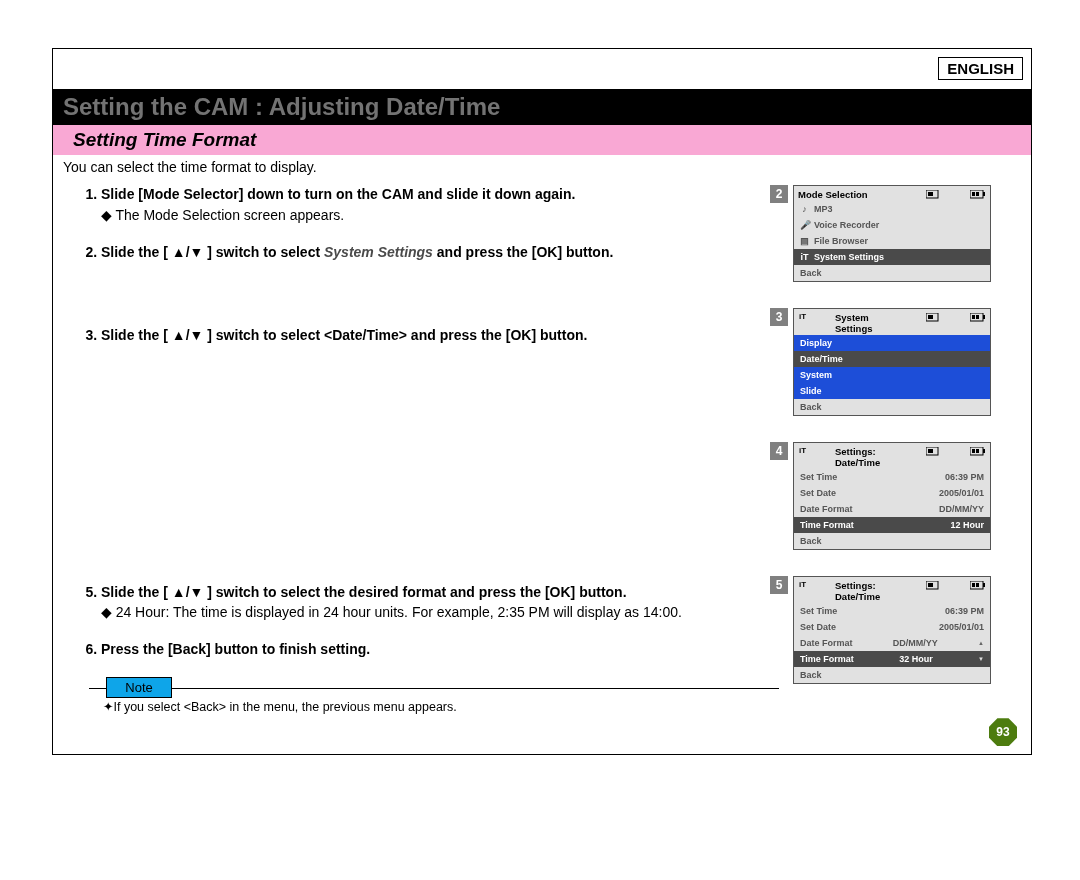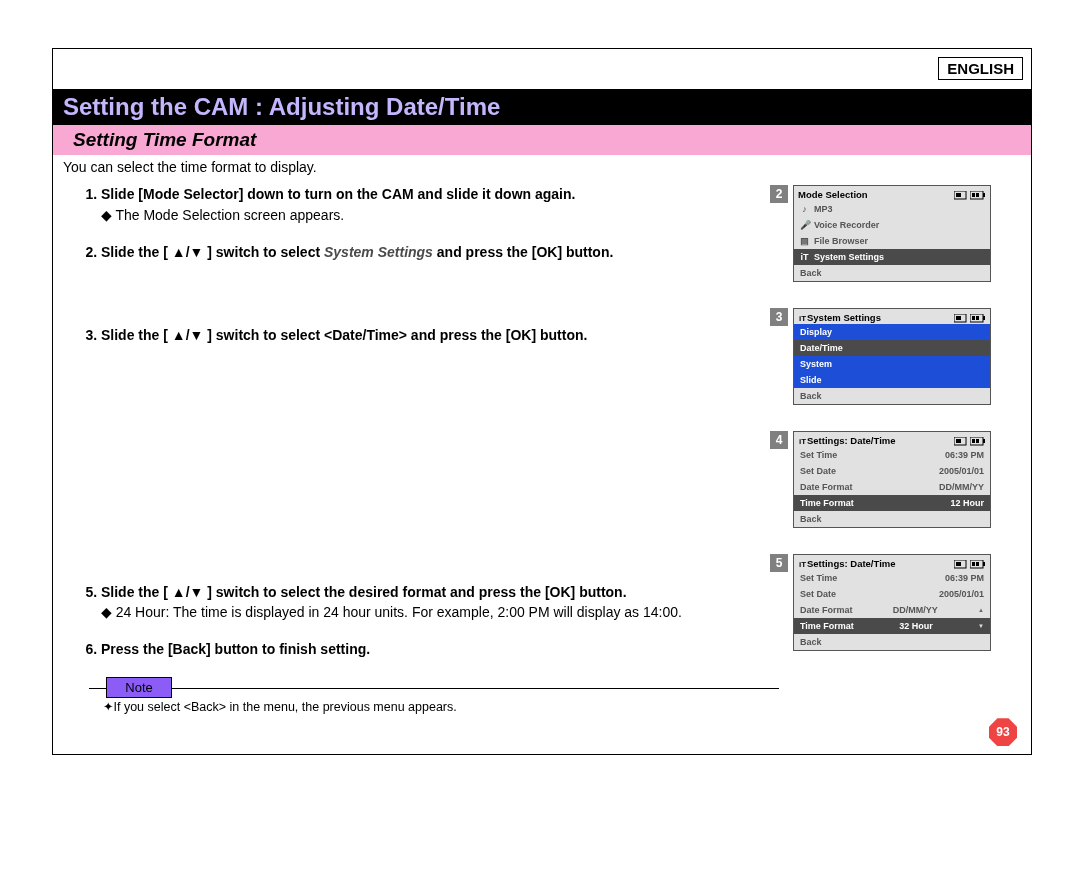--- a/index.html
+++ b/index.html
@@ -25,21 +25,21 @@
     position: absolute;
     right: 8px;
     top: 8px;
     border: 1.5px solid #000;
     font-weight: bold;
     font-size: 15px;
     padding: 2px 8px;
   }
   .title-bar {
     background: #000;
-    color: #c4b5fd;
+    color: #737373;
     font-size: 24px;
     font-weight: bold;
     padding: 4px 10px;
     margin: 40px 0 0 0;
   }
   .sub-bar {
     background: #f9a8d4;
     font-size: 19px;
     font-weight: bold;
     font-style: italic;
@@ -85,21 +85,21 @@
     margin-left: 30px;
     margin-top: 10px;
     text-align: center;
     width: 100px;
   }
   .note-label {
     display: inline-block;
     border: 1px solid #000;
     padding: 2px 18px;
     font-size: 13px;
-    background: #8b5cf6;
+    background: #0ea5e9;
     position: relative;
     z-index: 2;
   }
   .note-line {
     height: 1px;
     background: #000;
     margin-top: -10px;
     margin-left: 30px;
     width: 690px;
   }
@@ -131,23 +131,24 @@
   .screen {
     width: 196px;
     border: 1px solid #555;
     background: #e1e1e1;
     font-size: 9px;
     font-weight: bold;
     color: #333;
   }
   .scr-header {
     display: flex;
-    align-items: flex-end;
+    align-items: flex-start;
     padding: 3px 4px 1px 4px;
     color: #000;
+    gap: 28px;
   }
   .scr-title { flex:1; font-size: 9.5px; }
   .scr-icons svg { vertical-align: middle; }
   .scr-item {
     display: flex;
     align-items: center;
     padding: 3px 6px;
     gap: 5px;
     color: #555;
   }
@@ -165,21 +166,21 @@
   .mini-icon { width:9px; display:inline-block; text-align:center; }
   .tri-stack {
     display:flex; flex-direction:column; font-size:6px; line-height:6px; margin-left:auto; color:#666;
   }
   .pagenum {
     position:absolute;
     right: 14px;
     bottom: 8px;
   }
   .pagenum .oct {
-    width:28px; height:28px; background:#ef4444; color:#fff; font-size:12px; font-weight:bold;
+    width:28px; height:28px; background:#4d7c0f; color:#fff; font-size:12px; font-weight:bold;
     display:flex; align-items:center; justify-content:center;
     clip-path: polygon(30% 0%, 70% 0%, 100% 30%, 100% 70%, 70% 100%, 30% 100%, 0% 70%, 0% 30%);
   }
 </style>
 </head>
 <body>
 
 <div class="page">
   <div class="lang-box">ENGLISH</div>
   <div class="title-bar">Setting the CAM : Adjusting Date/Time</div>
@@ -201,21 +202,21 @@
       <ol class="steps" start="3">
         <li><span>Slide the [ ▲/▼ ] switch to select &lt;Date/Time&gt; and press the [OK] button.</span></li>
       </ol>
       <div class="spacer-big"></div>
       <div class="spacer-med"></div>
       <div class="spacer-big"></div>
       <div class="spacer-med"></div>
       <ol class="steps" start="5">
         <li>
           <span>Slide the [ ▲/▼ ] switch to select the desired format and press the [OK] button.</span>
-          <span class="detail">◆ 24 Hour: The time is displayed in 24 hour units. For example, 2:00 PM will display as 14:00.</span>
+          <span class="detail">◆ 24 Hour: The time is displayed in 24 hour units. For example, 2:35 PM will display as 14:00.</span>
         </li>
         <li><span>Press the [Back] button to finish setting.</span></li>
       </ol>
 
       <div class="note-label-wrap">
         <span class="note-label">Note</span>
       </div>
       <div class="note-line"></div>
       <div class="note-body">If you select &lt;Back&gt; in the menu, the previous menu appears.</div>
     </div>

